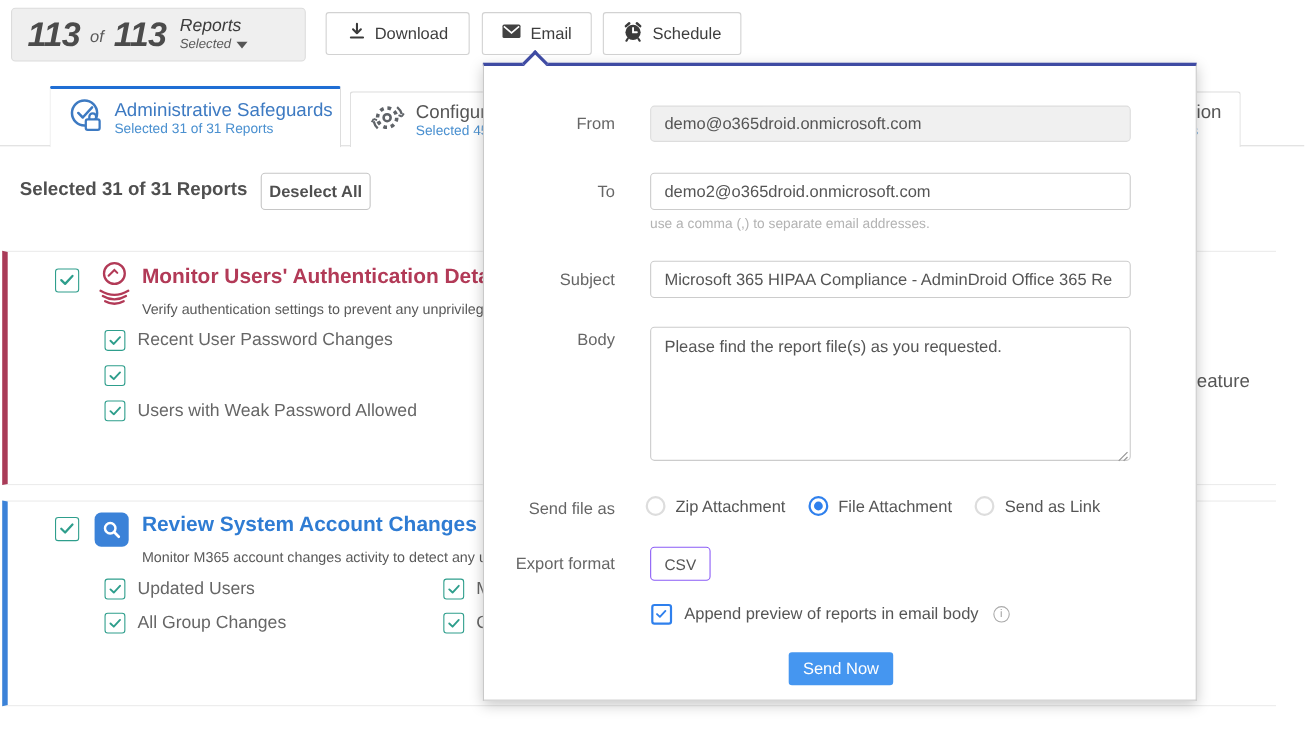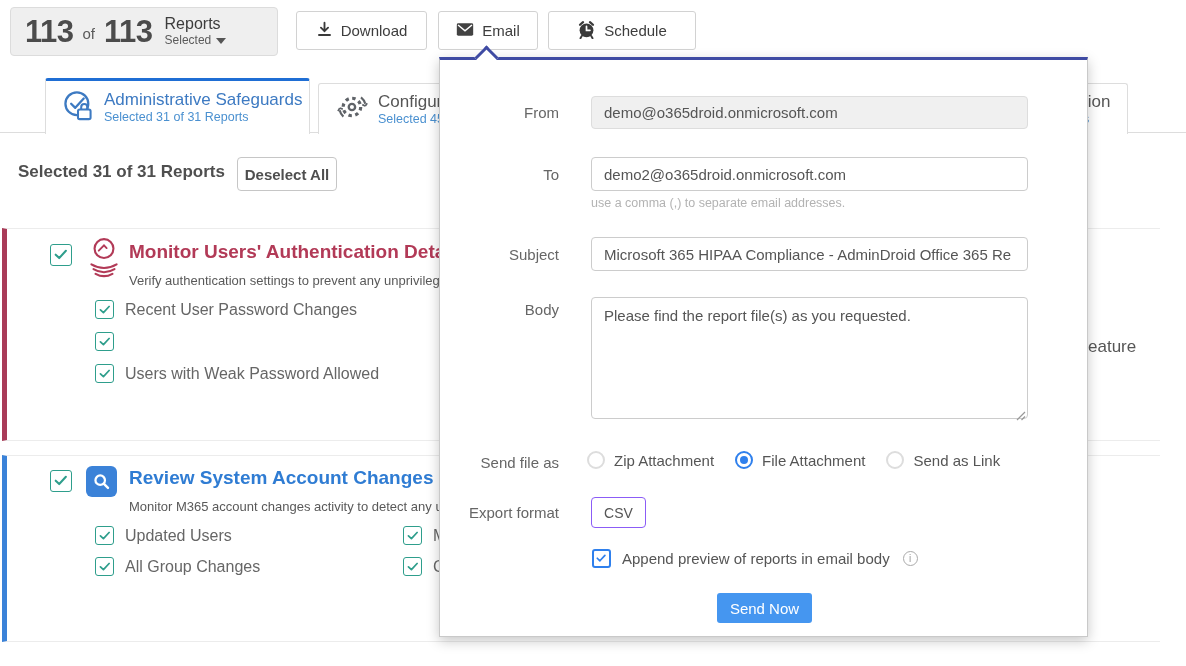--- a/index.html
+++ b/index.html
@@ -3,34 +3,34 @@
 <meta charset="utf-8">
 <style>
   * { margin:0; padding:0; box-sizing:border-box; }
   body { font-family:"Liberation Sans","DejaVu Sans",sans-serif; background:#fff; }
   .page { position:relative; width:1186px; height:666px; overflow:hidden; background:#fff; }
   .abs { position:absolute; }
 
   
   .counter-box { left:10px; top:7px; width:268px; height:49px; background:#efefef;
     border:1px solid #dcdcdc; border-radius:4px; display:flex; align-items:center;
-    padding:0 14px; gap:7px; cursor:pointer; }
+    padding:0 14px; gap:7px; cursor:pointer;font-style:italic; }
   .count-big { font-size:31px; font-weight:bold; color:#4b4b4b; letter-spacing:-0.5px; }
   .count-of { font-size:15px; color:#5a5a5a; padding:0 2px; margin-top:4px;}
   .count-stack { display:flex; flex-direction:column; margin-left:5px; line-height:1.15; }
   .count-stack .r { font-size:16px; color:#3c3c3c; }
   .count-stack .s { font-size:12px; color:#5a5a5a; display:flex; align-items:center; gap:5px;}
   .caret-down { width:0; height:0; border-left:5px solid transparent; border-right:5px solid transparent;
     border-top:6px solid #555; display:inline-block; }
   .top-btn { top:11px; height:39px; background:#fff; border:1px solid #d2d2d2; border-radius:3px;
     display:flex; align-items:center; justify-content:center; gap:8px; font-size:15px;
     color:#3d3d3d; cursor:pointer; }
   .btn-download { left:296px; width:131px; }
   .btn-email { left:438px; width:100px; }
-  .btn-schedule { left:548px; width:148px; }
+  .btn-schedule { left:548px; width:126px; }
 
   
   .tabbar { left:0; top:78px; width:1186px; height:55px; border-bottom:1px solid #ddd; }
   .tab { position:absolute; background:#fff; border:1px solid #ddd; border-bottom:none;
     border-radius:3px 3px 0 0; display:flex; align-items:center; cursor:pointer; }
   .tab-active { left:45px; top:0; width:265px; height:56px; border-top:3px solid #1f6ed4; z-index:2; padding-left:16px; gap:10px;}
   .tab-2 { left:318px; top:5px; width:252px; height:51px; padding-left:18px; gap:9px; }
   .tab-3 { left:1040px; top:5px; width:88px; height:51px; padding-left:42px; }
   .tab-txt { display:flex; flex-direction:column; line-height:1.25; }
   .tab-label-a { font-size:17px; color:#3d7ac2; }

